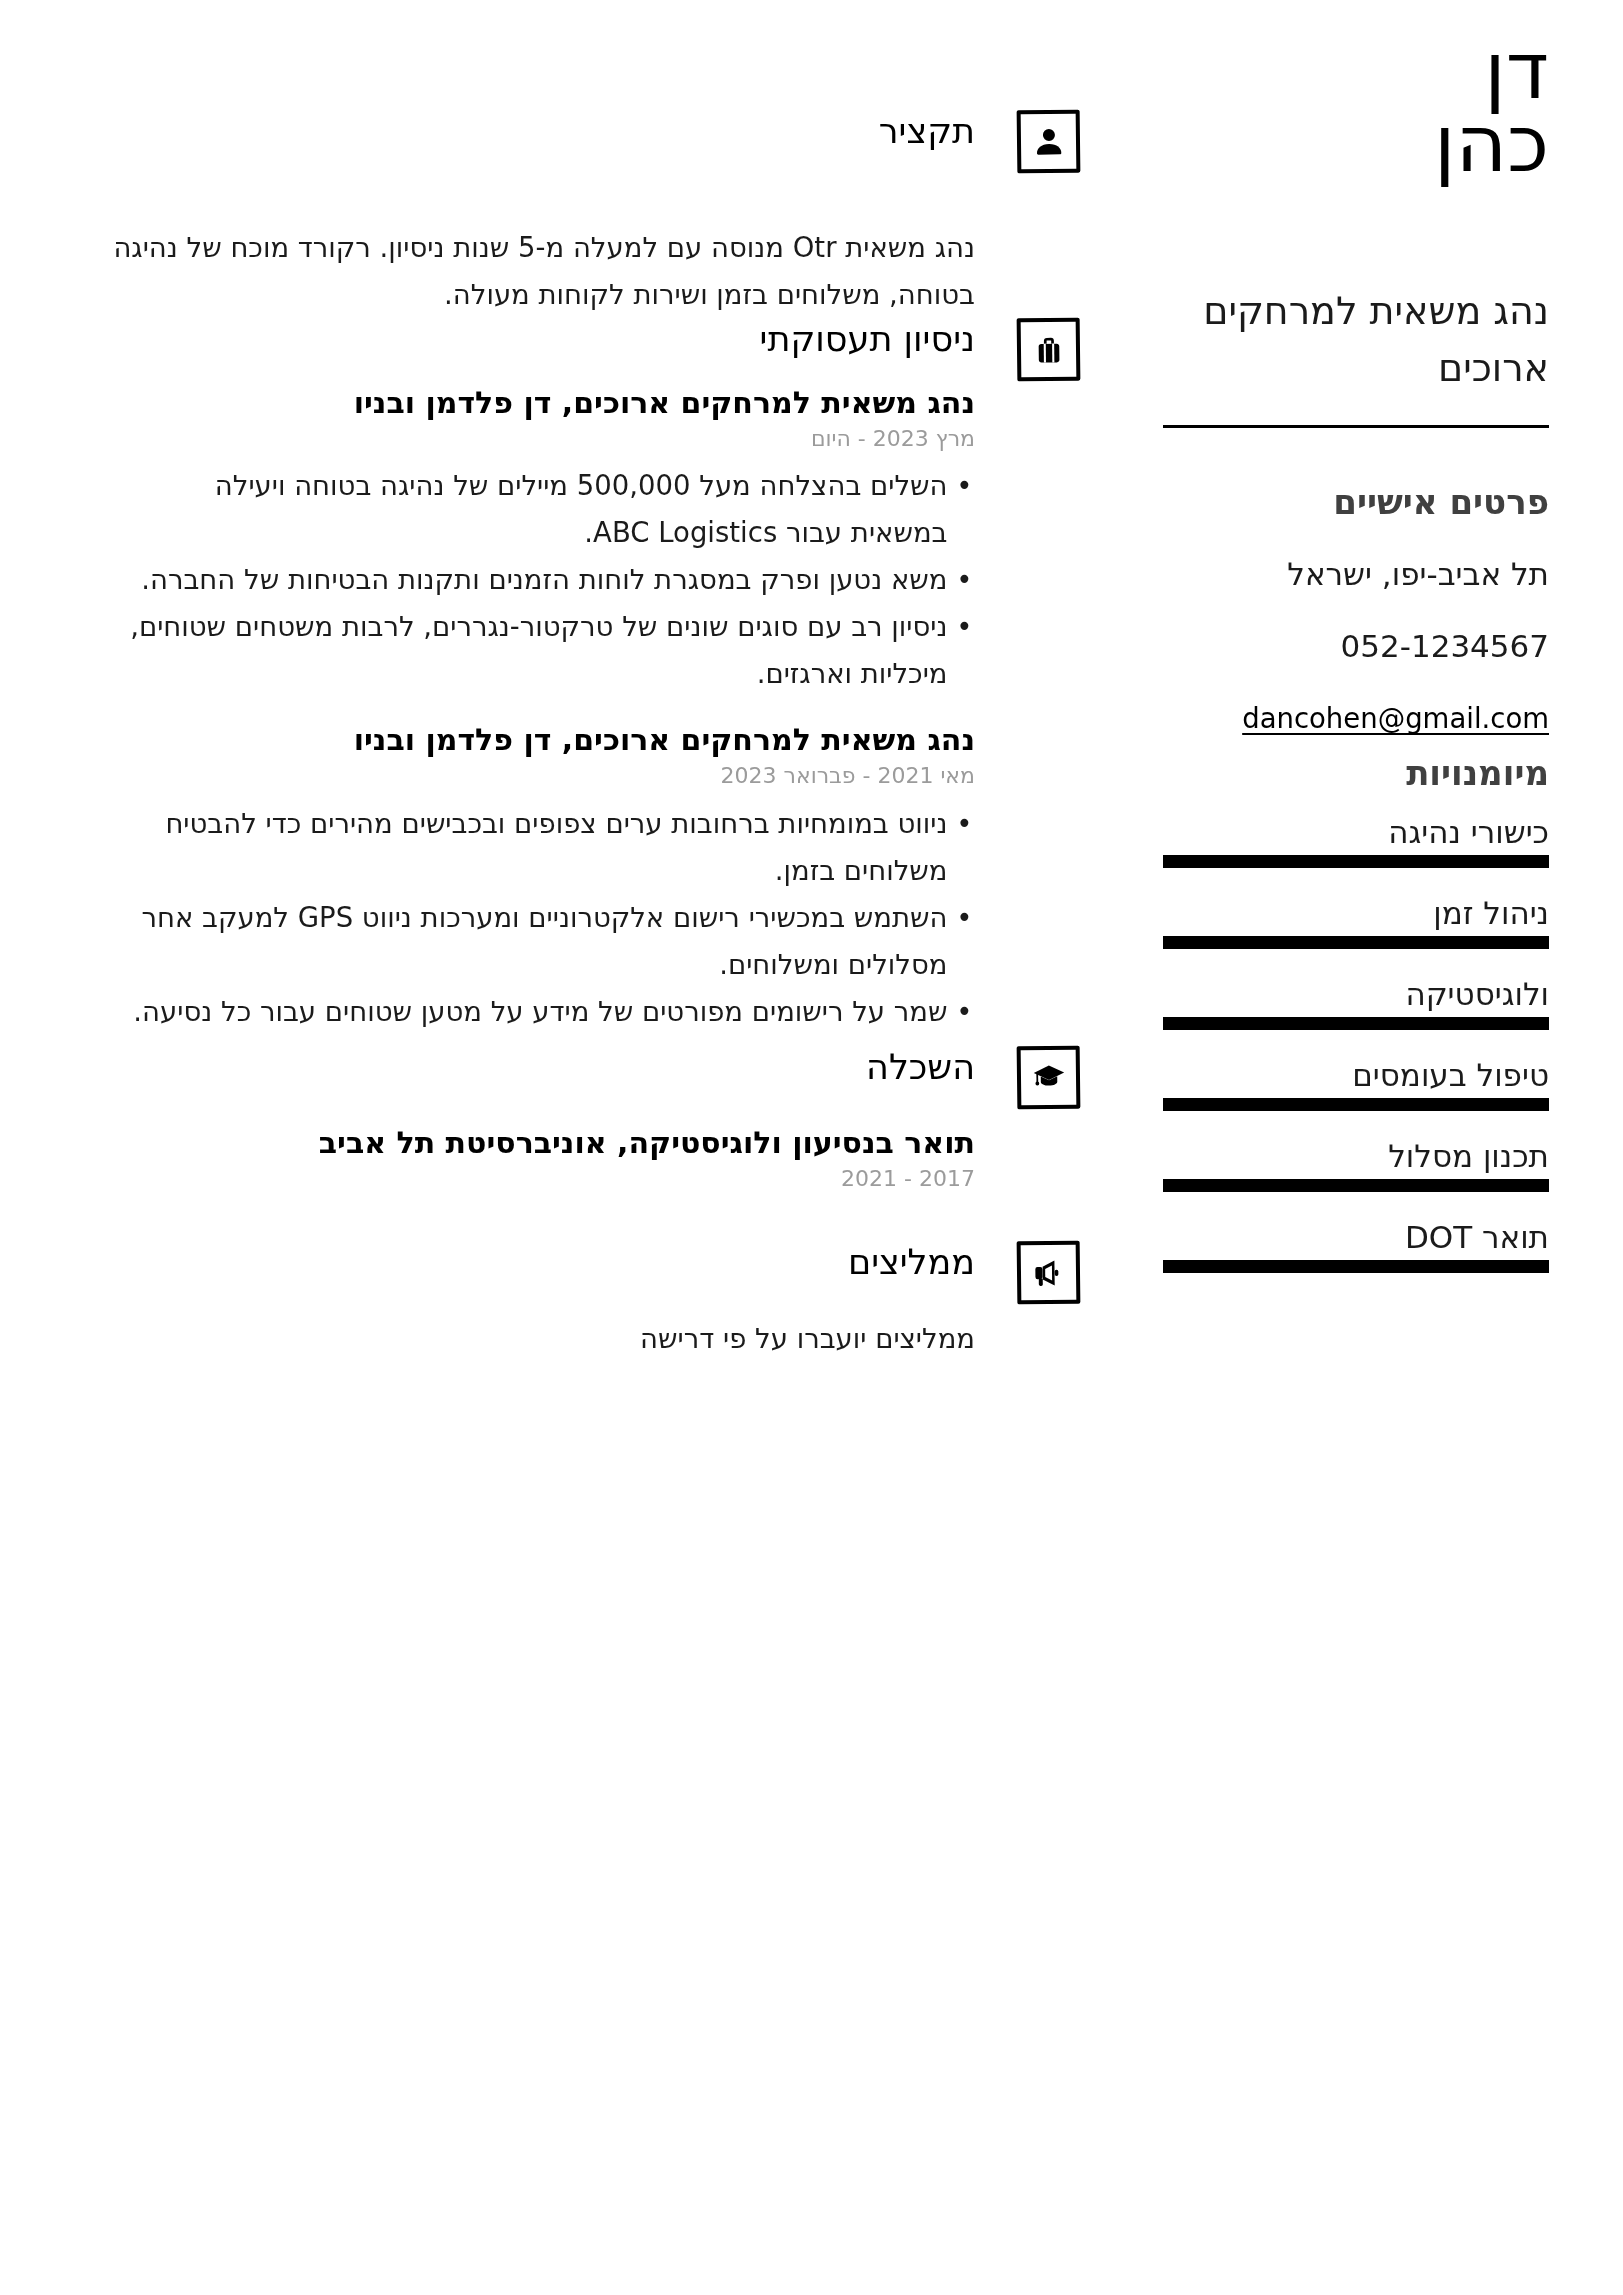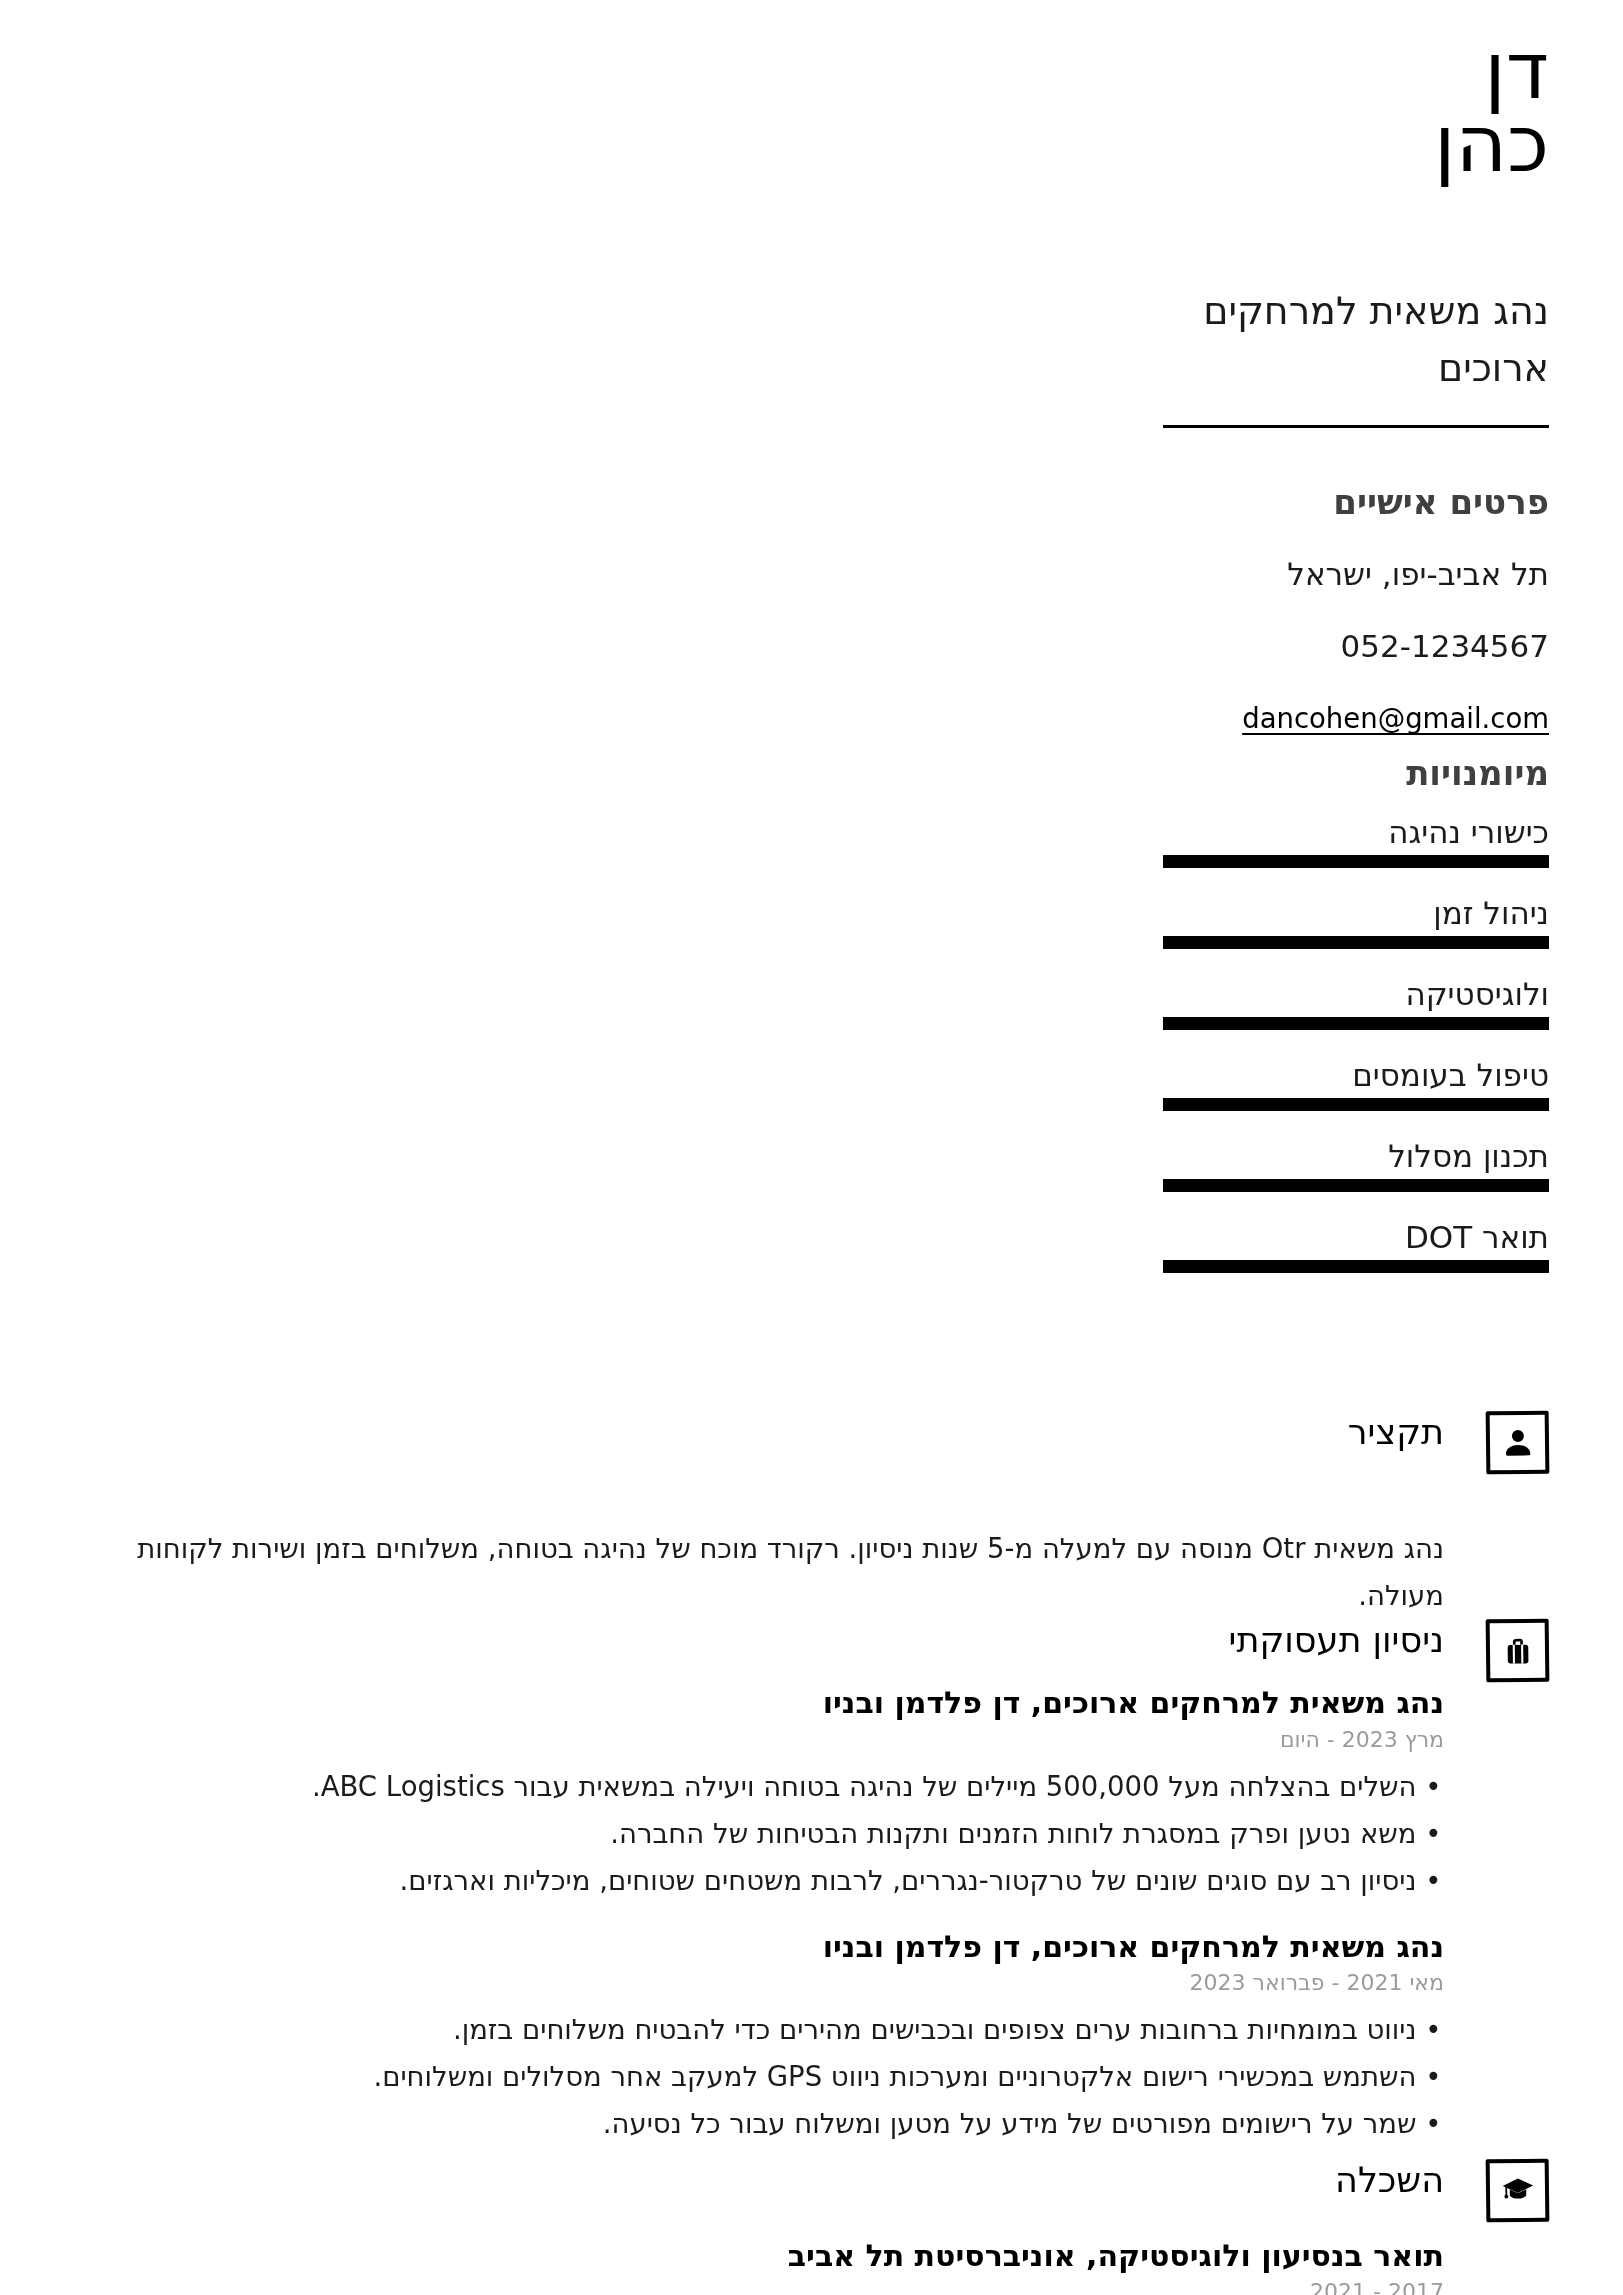--- a/index.html
+++ b/index.html
@@ -8,21 +8,21 @@
     width: 1623px; height: 2295px;
     font-family: "DejaVu Sans", "Liberation Sans", sans-serif;
     color: #1b1b1b;
     direction: rtl;
     overflow: hidden;
   }
   .page {
     width: 1623px; height: 2295px;
     padding: 0 74px 0 111px;
     display: flex;
-    flex-direction: column;
+    flex-direction: row;
     border-radius: 25px;
   }
 
   
   .sidebar { width: 386px; padding-top: 35px; text-align: right; color:#000; }
   .name { font-size: 79px; line-height: 73px; font-weight: 400; color:#000; letter-spacing: 0; }
   .name span { display: block; }
   .subtitle { margin-top: 102px; font-size: 38px; line-height: 57px; color:#1b1b1b; }
   .rule { margin-top: 27.5px; height: 3.9px; background: #000; border: none; width: 100%; }
   .side-h { margin-top: 54px; font-size: 34px; line-height: 41px; font-weight: 700; color:#404040; }
@@ -158,21 +158,21 @@
             <li class="bullet">ניסיון רב עם סוגים שונים של טרקטור-נגררים, לרבות משטחים שטוחים, מיכליות וארגזים.</li>
           </ul>
         </div>
 
         <div class="job">
           <h3 class="job-title">נהג משאית למרחקים ארוכים, דן פלדמן ובניו</h3>
           <div class="job-dates">מאי 2021 - פברואר 2023</div>
           <ul class="bullets">
             <li class="bullet">ניווט במומחיות ברחובות ערים צפופים ובכבישים מהירים כדי להבטיח משלוחים בזמן.</li>
             <li class="bullet">השתמש במכשירי רישום אלקטרוניים ומערכות ניווט GPS למעקב אחר מסלולים ומשלוחים.</li>
-            <li class="bullet">שמר על רישומים מפורטים של מידע על מטען ומשלוח עבור כל נסיעה.</li>
+            <li class="bullet">שמר על רישומים מפורטים של מידע על מטען שטוחים עבור כל נסיעה.</li>
           </ul>
         </div>
       </div>
     </section>
 
     <section class="sec-education">
       <div class="sec-head">
         <span class="icon-box">
           <svg viewBox="0 0 24 24" xmlns="http://www.w3.org/2000/svg">
             <path fill="#000000" d="M12 4.1 21.6 8.7 12 13.3 2.4 8.7Z"></path>

